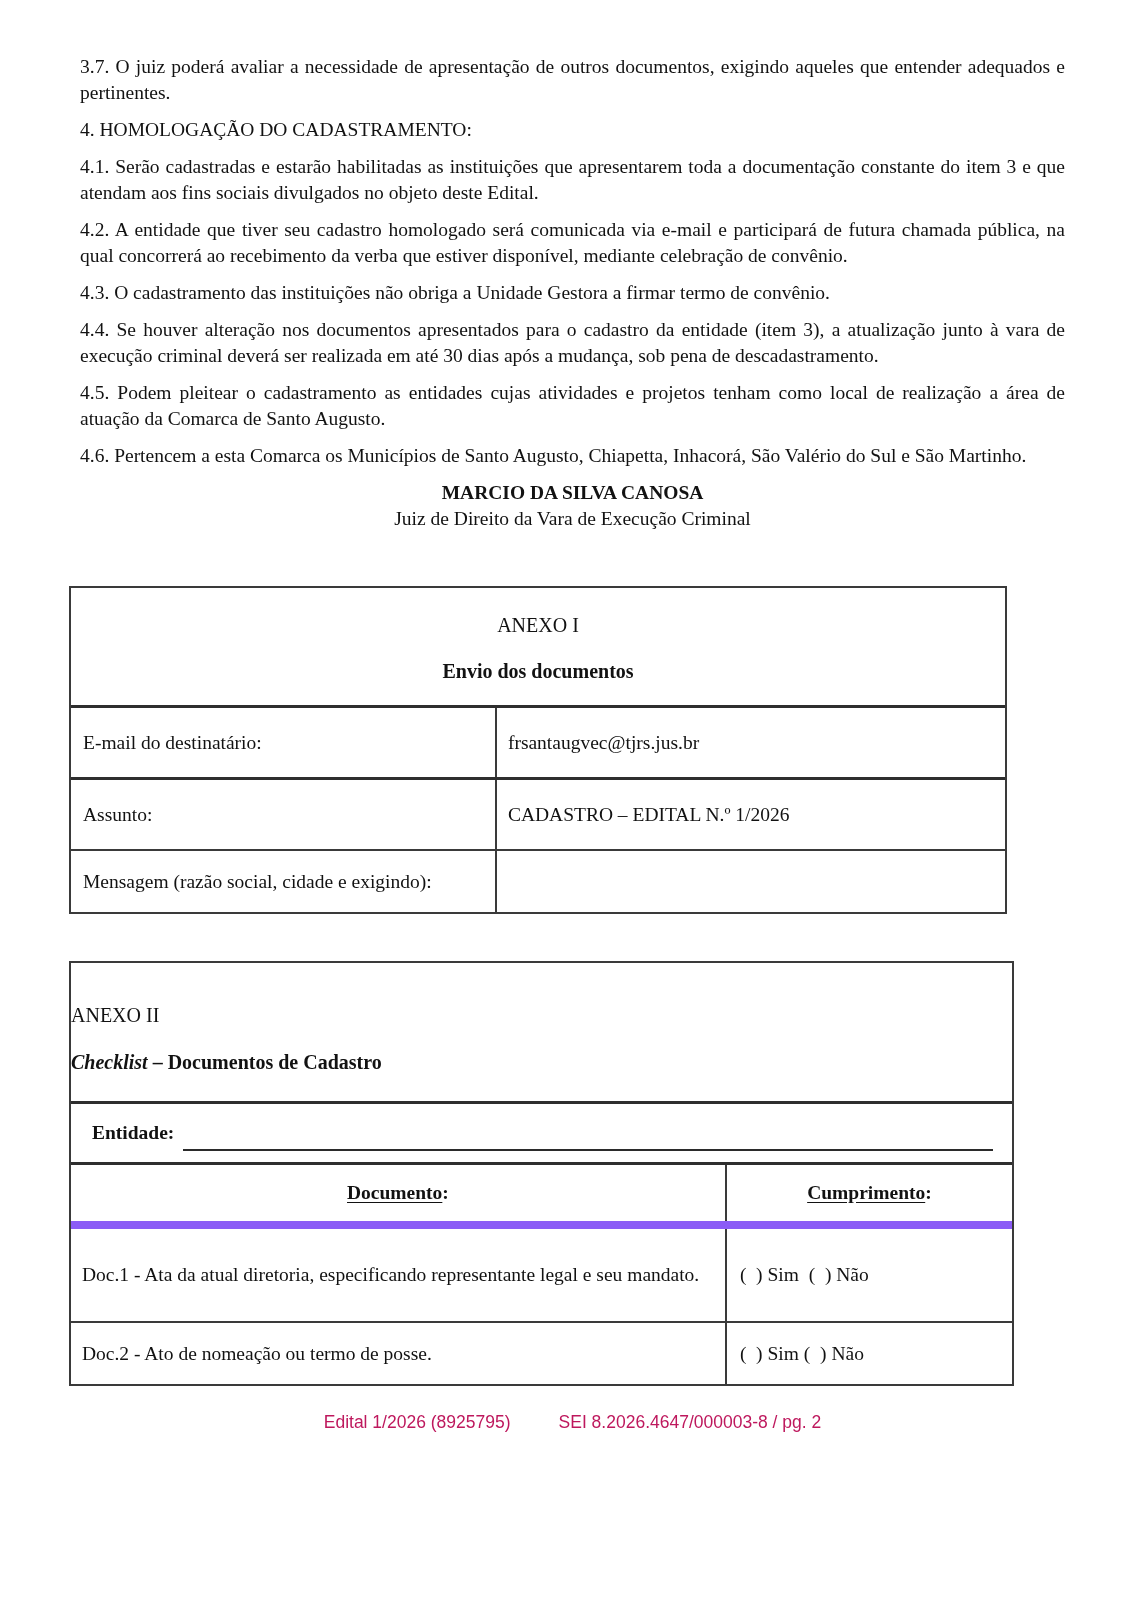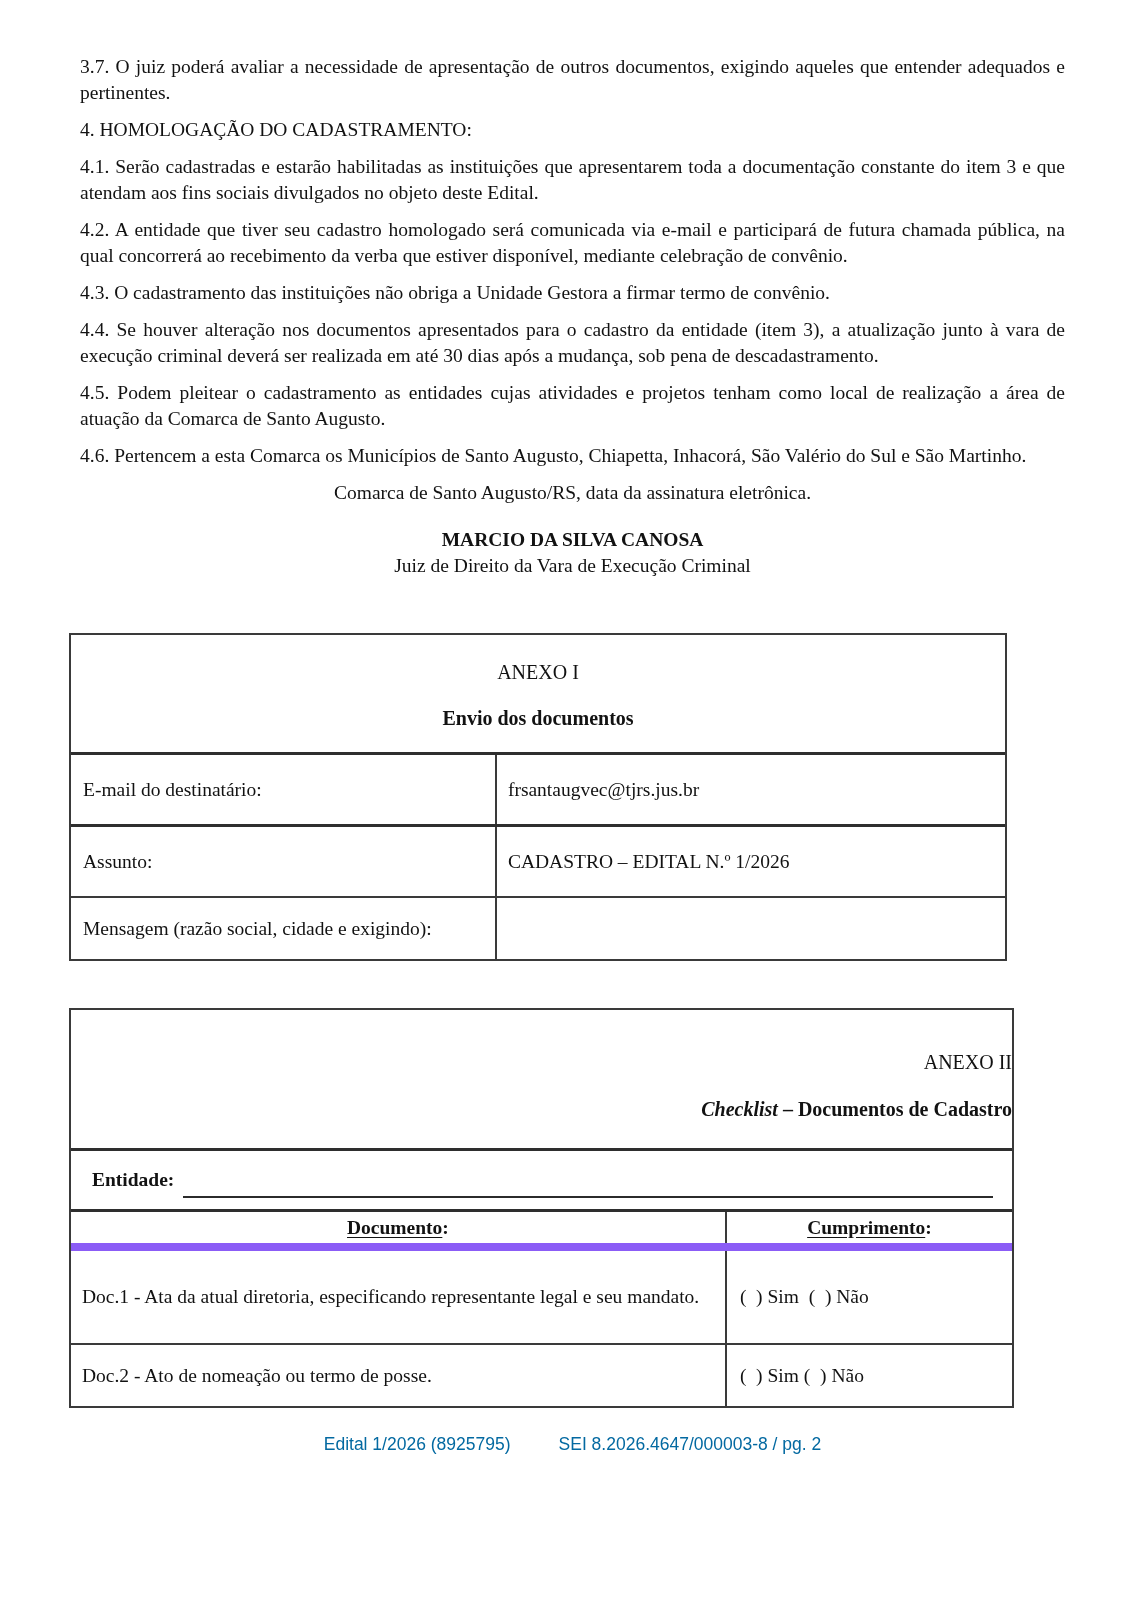--- a/index.html
+++ b/index.html
@@ -67,21 +67,21 @@
     margin: 47px 0 0 -11px;
     border: 2px solid #3a3a3a;
     box-sizing: border-box;
     font-size: 19.5px;
   }
   .t2-head {
     box-sizing: border-box;
     height: 138px;
     display: flex;
     flex-direction: column;
-    align-items: flex-end;
+    align-items: flex-start;
     justify-content: center;
     gap: 23px;
     padding-top: 12px;
   }
   .t2-entity {
     box-sizing: border-box;
     height: 61px;
     border-top: 3px solid #2e2e2e;
     display: flex;
     align-items: center;
@@ -90,21 +90,21 @@
   .ent-label { font-weight: bold; }
   .fill-line {
     flex: 1;
     height: 34px;
     margin-left: 9px;
     border-bottom: 2px solid #2b2b2b;
   }
   .t2-cols {
     display: flex;
     box-sizing: border-box;
-    height: 34px;
+    height: 59px;
     border-top: 3px solid #2e2e2e;
   }
   .t2-c1 { width: 69.7%; box-sizing: border-box; border-right: 2px solid #3a3a3a; }
   .t2-c2 { flex: 1; box-sizing: border-box; }
   .hc { display: flex; align-items: center; justify-content: center; font-weight: bold; }
   .u { text-decoration: underline; text-underline-offset: 3px; }
 
   .t2-row { display: flex; box-sizing: border-box; }
   .t2-row.rowA { height: 100px; border-top: 8px solid #8b5cf6; }
   .t2-row.rowB { height: 63px;  border-top: 2px solid #3a3a3a; }
@@ -120,39 +120,38 @@
   }
 
   
   .footer {
     display: flex;
     justify-content: center;
     gap: 48px;
     margin-top: 26px;
     font-family: "Liberation Sans", "DejaVu Sans", sans-serif;
     font-size: 17.5px;
-    color: #0369a1;
+    color: #be185d;
   }
 </style>
 </head>
 <body>
 
 <div class="page">
   <div class="content">
 
     <p class="para">3.7. O juiz poderá avaliar a necessidade de apresentação de outros documentos, exigindo aqueles que entender adequados e pertinentes.</p>
     <p class="para">4. HOMOLOGAÇÃO DO CADASTRAMENTO:</p>
     <p class="para">4.1. Serão cadastradas e estarão habilitadas as instituições que apresentarem toda a documentação constante do item 3 e que atendam aos fins sociais divulgados no objeto deste Edital.</p>
     <p class="para">4.2. A entidade que tiver seu cadastro homologado será comunicada via e-mail e participará de futura chamada pública, na qual concorrerá ao recebimento da verba que estiver disponível, mediante celebração de convênio.</p>
     <p class="para">4.3. O cadastramento das instituições não obriga a Unidade Gestora a firmar termo de convênio.</p>
     <p class="para">4.4. Se houver alteração nos documentos apresentados para o cadastro da entidade (item 3), a atualização junto à vara de execução criminal deverá ser realizada em até 30 dias após a mudança, sob pena de descadastramento.</p>
     <p class="para">4.5. Podem pleitear o cadastramento as entidades cujas atividades e projetos tenham como local de realização a área de atuação da Comarca de Santo Augusto.</p>
     <p class="para">4.6. Pertencem a esta Comarca os Municípios de Santo Augusto, Chiapetta, Inhacorá, São Valério do Sul e São Martinho.</p>
 
-    <p class="center place">Comarca de Santo Augusto/RS, data da assinatura eletrônica.</p>
     <p class="center sig-name">MARCIO DA SILVA CANOSA</p>
     <p class="center sig-role">Juiz de Direito da Vara de Execução Criminal</p>
 
     <div class="t1">
       <div class="t1-head">
         <div class="t-title">ANEXO I</div>
         <div class="t-sub">Envio dos documentos</div>
       </div>
       <div class="t1-row r1">
         <div class="t1-label">E-mail do destinatário:</div>

